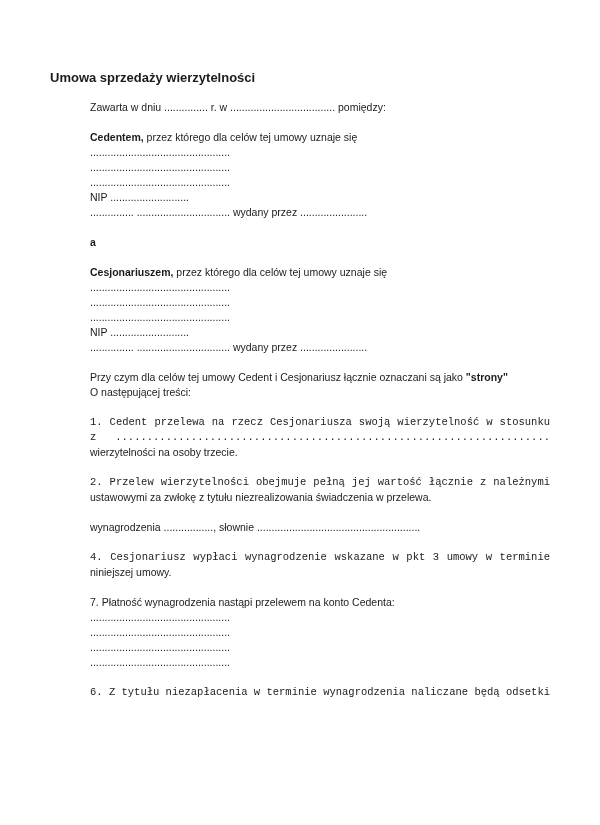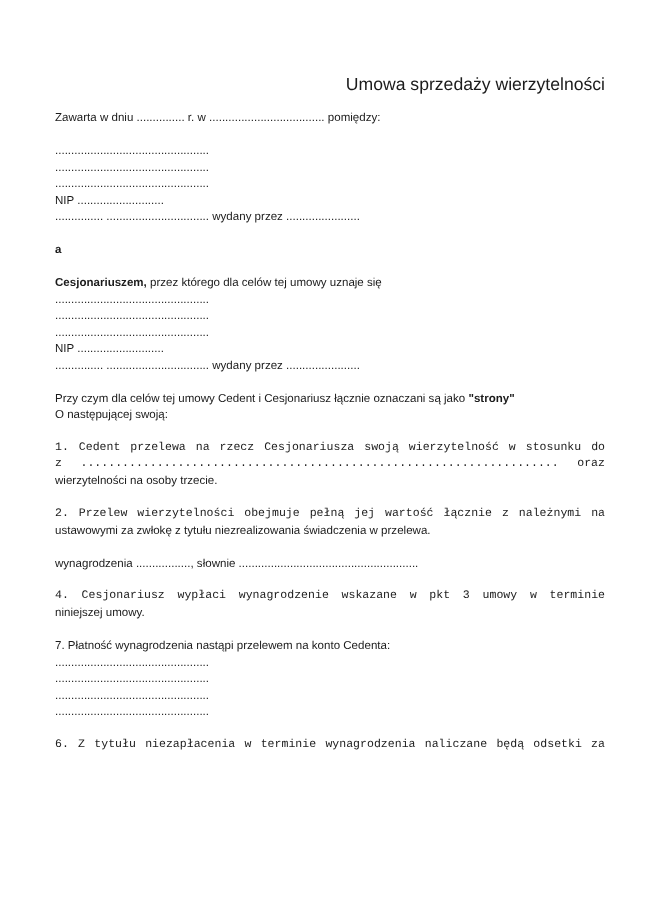--- a/index.html
+++ b/index.html
@@ -14,27 +14,27 @@
   }
   .content {
     position:absolute;
     left:50px; top:70px;
     width:500px;
     font-size:10.5px;
     line-height:15px;
     overflow:hidden;
   }
   .title {
-    font-size:16px;
-    font-weight:normal;
-    text-align:right;
+    font-size:13px;
+    font-weight:bold;
+    text-align:left;
     line-height:15px;
     margin:0;
   }
-  .block { margin-top:15px; }
+  .block { margin-top:15px;margin-left:40px; }
   .line {
     white-space:nowrap;
     overflow:hidden;
     height:15px;
   }
   
   .line.j {
     white-space:normal;
     text-align:justify;
     text-align-last:justify;
@@ -46,41 +46,42 @@
 <body>
 
 <div class="page">
   <div class="content">
 
     <div class="title">Umowa sprzedaży wierzytelności</div>
 
     <div class="block line">Zawarta w dniu ............... r. w .................................... pomiędzy:</div>
 
     <div class="block">
+      <div class="line"><span class="b">Cedentem,</span><span> przez którego dla celów tej umowy uznaje się</span></div>
       <div class="line">................................................</div>
       <div class="line">................................................</div>
       <div class="line">................................................</div>
       <div class="line">NIP ...........................</div>
       <div class="line">............... ................................ wydany przez .......................</div>
     </div>
 
     <div class="block line b">a</div>
 
     <div class="block">
       <div class="line"><span class="b">Cesjonariuszem,</span><span> przez którego dla celów tej umowy uznaje się</span></div>
       <div class="line">................................................</div>
       <div class="line">................................................</div>
       <div class="line">................................................</div>
       <div class="line">NIP ...........................</div>
       <div class="line">............... ................................ wydany przez .......................</div>
     </div>
 
     <div class="block">
       <div class="line"><span>Przy czym dla celów tej umowy Cedent i Cesjonariusz łącznie oznaczani są jako </span><span class="b">"strony"</span></div>
-      <div class="line">O następującej swoją:</div>
+      <div class="line">O następującej treści:</div>
     </div>
 
     <div class="block">
       <div class="line j">1. Cedent przelewa na rzecz Cesjonariusza swoją wierzytelność w stosunku do ................ wynikającą</div>
       <div class="line j">z ..................................................................... oraz upoważnia i zezwala Cesjonariuszowi na</div>
       <div class="line">wierzytelności na osoby trzecie.</div>
     </div>
 
     <div class="block">
       <div class="line j">2. Przelew wierzytelności obejmuje pełną jej wartość łącznie z należnymi na dzień przelewu odsetkami</div>

